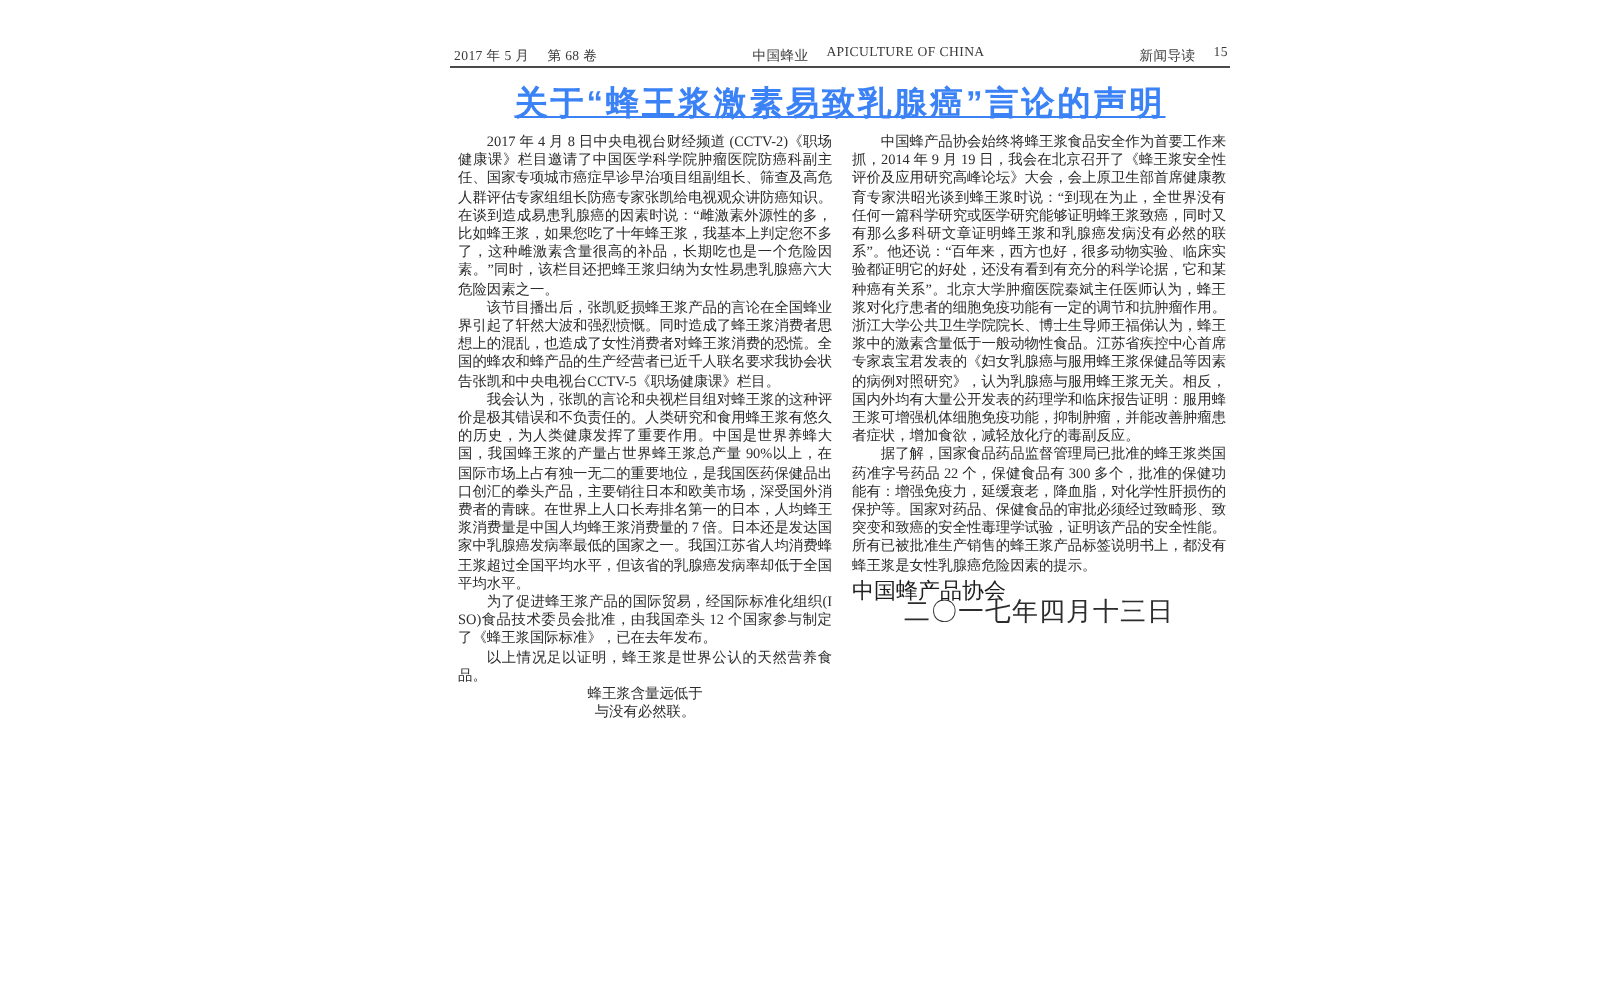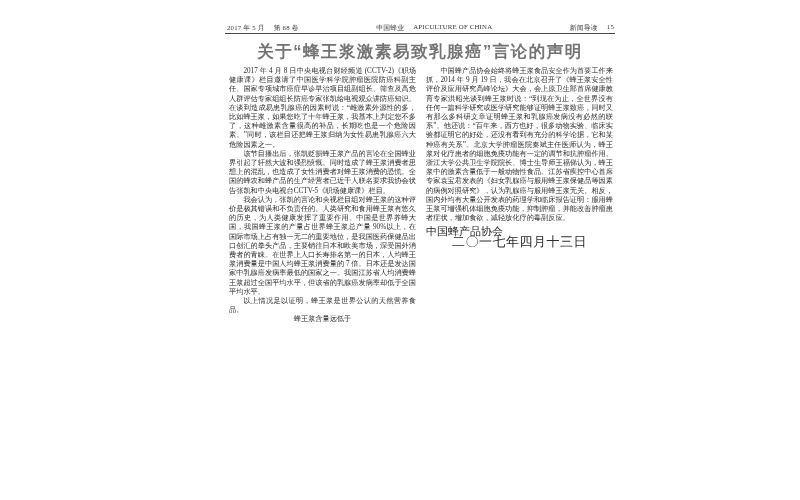--- a/index.html
+++ b/index.html
@@ -24,21 +24,22 @@
     top: 33px; left: 225px; width: 390px; height: 1px;
     background: #4a4a4a;
   }
   .title {
     position: absolute;
     top: 41px; left: 215px; width: 410px;
     text-align: center;
     font-family: "Liberation Sans", sans-serif;
     font-weight: bold;
     font-size: 16.5px; letter-spacing: 1.5px;
-    color: #737373;
+    color: #3b82f6;
+    text-decoration: underline;
   }
   .columns {
     position: absolute;
     top: 67px; left: 229px; width: 384px;
     display: flex; gap: 10px;
   }
   .col {
     width: 187px;
     font-size: 7.2px; line-height: 9.2px;
     text-align: justify;
@@ -85,25 +86,28 @@
   <div class="rule"></div>
 
   <div class="title">关于“蜂王浆激素易致乳腺癌”言论的声明</div>
 
   <div class="columns">
 
     <div class="col">
       <p class="para">2017 年 4 月 8 日中央电视台财经频道 (CCTV-2)《职场健康课》栏目邀请了中国医学科学院肿瘤医院防癌科副主任、国家专项城市癌症早诊早治项目组副组长、筛查及高危人群评估专家组组长防癌专家张凯给电视观众讲防癌知识。在谈到造成易患乳腺癌的因素时说：“雌激素外源性的多，比如蜂王浆，如果您吃了十年蜂王浆，我基本上判定您不多了，这种雌激素含量很高的补品，长期吃也是一个危险因素。”同时，该栏目还把蜂王浆归纳为女性易患乳腺癌六大危险因素之一。</p>
       <p class="para">该节目播出后，张凯贬损蜂王浆产品的言论在全国蜂业界引起了轩然大波和强烈愤慨。同时造成了蜂王浆消费者思想上的混乱，也造成了女性消费者对蜂王浆消费的恐慌。全国的蜂农和蜂产品的生产经营者已近千人联名要求我协会状告张凯和中央电视台CCTV-5《职场健康课》栏目。</p>
       <p class="para">我会认为，张凯的言论和央视栏目组对蜂王浆的这种评价是极其错误和不负责任的。人类研究和食用蜂王浆有悠久的历史，为人类健康发挥了重要作用。中国是世界养蜂大国，我国蜂王浆的产量占世界蜂王浆总产量 90%以上，在国际市场上占有独一无二的重要地位，是我国医药保健品出口创汇的拳头产品，主要销往日本和欧美市场，深受国外消费者的青睐。在世界上人口长寿排名第一的日本，人均蜂王浆消费量是中国人均蜂王浆消费量的 7 倍。日本还是发达国家中乳腺癌发病率最低的国家之一。我国江苏省人均消费蜂王浆超过全国平均水平，但该省的乳腺癌发病率却低于全国平均水平。</p>
+      <p class="para">为了促进蜂王浆产品的国际贸易，经国际标准化组织(ISO)食品技术委员会批准，由我国牵头 12 个国家参与制定了《蜂王浆国际标准》，已在去年发布。</p>
       <p class="para">以上情况足以证明，蜂王浆是世界公认的天然营养食品。</p>
       <p class="frag">蜂王浆含量远低于</p>
+      <p class="frag">与没有必然联。</p>
     </div>
 
     <div class="col">
       <p class="para">中国蜂产品协会始终将蜂王浆食品安全作为首要工作来抓，2014 年 9 月 19 日，我会在北京召开了《蜂王浆安全性评价及应用研究高峰论坛》大会，会上原卫生部首席健康教育专家洪昭光谈到蜂王浆时说：“到现在为止，全世界没有任何一篇科学研究或医学研究能够证明蜂王浆致癌，同时又有那么多科研文章证明蜂王浆和乳腺癌发病没有必然的联系”。他还说：“百年来，西方也好，很多动物实验、临床实验都证明它的好处，还没有看到有充分的科学论据，它和某种癌有关系”。北京大学肿瘤医院秦斌主任医师认为，蜂王浆对化疗患者的细胞免疫功能有一定的调节和抗肿瘤作用。浙江大学公共卫生学院院长、博士生导师王福俤认为，蜂王浆中的激素含量低于一般动物性食品。江苏省疾控中心首席专家袁宝君发表的《妇女乳腺癌与服用蜂王浆保健品等因素的病例对照研究》，认为乳腺癌与服用蜂王浆无关。相反，国内外均有大量公开发表的药理学和临床报告证明：服用蜂王浆可增强机体细胞免疫功能，抑制肿瘤，并能改善肿瘤患者症状，增加食欲，减轻放化疗的毒副反应。</p>
+      <p class="para">据了解，国家食品药品监督管理局已批准的蜂王浆类国药准字号药品 22 个，保健食品有 300 多个，批准的保健功能有：增强免疫力，延缓衰老，降血脂，对化学性肝损伤的保护等。国家对药品、保健食品的审批必须经过致畸形、致突变和致癌的安全性毒理学试验，证明该产品的安全性能。所有已被批准生产销售的蜂王浆产品标签说明书上，都没有蜂王浆是女性乳腺癌危险因素的提示。</p>
       <div class="sig">中国蜂产品协会</div>
       <div class="sigdate">二〇一七年四月十三日</div>
     </div>
 
   </div>
 
 </div>
 
 </body></html>

